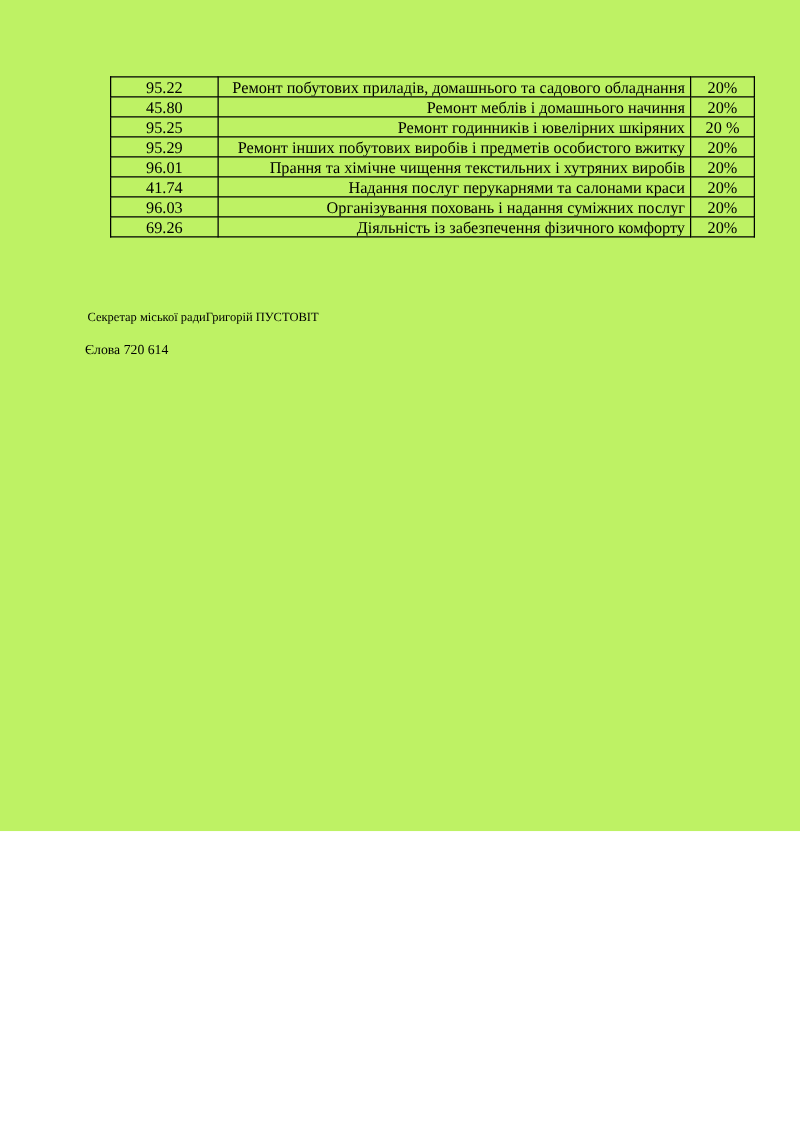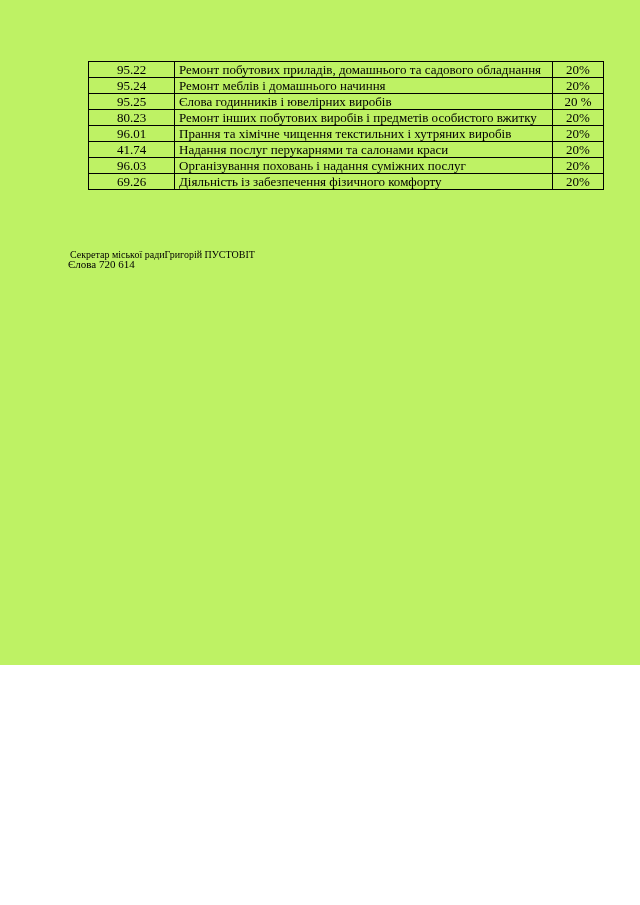--- a/index.html
+++ b/index.html
@@ -29,68 +29,68 @@
     border: 1px solid #000000;
     font-size: 13px;
     line-height: 14px;
     height: 16px;
     padding: 0 4px;
     white-space: nowrap;
     overflow: hidden;
     vertical-align: middle;
   }
   td.code  { width: 86px;  text-align: center; }
-  td.desc  { width: 378px; text-align: left; padding-left: 6px; }
+  td.desc  { width: 378px; text-align: right; padding-left: 6px; }
   td.rate  { width: 51px;  text-align: center; }
   .sig-row {
     position: absolute;
     left: 70px;
     top: 247px;
     width: 527px;
     display: flex;
     justify-content: flex-start;
     font-size: 10px;
     line-height: 16px;
   }
   .executor {
     position: absolute;
     left: 68px;
-    top: 258px;
+    top: 274px;
     font-size: 11px;
     line-height: 13px;
   }
 </style>
 </head>
 <body>
 
 <div class="page">
 
   <table class="rates-table">
     <tbody>
   <tr>
     <td class="code">95.22</td>
     <td class="desc">Ремонт побутових приладів, домашнього та садового обладнання</td>
     <td class="rate">20%</td>
   </tr>
 
 
   <tr>
-    <td class="code">95.24</td>
+    <td class="code">45.80</td>
     <td class="desc">Ремонт меблів і домашнього начиння</td>
     <td class="rate">20%</td>
   </tr>
 
   <tr>
     <td class="code">95.25</td>
-    <td class="desc">Єлова годинників і ювелірних виробів</td>
+    <td class="desc">Ремонт годинників і ювелірних шкіряних</td>
     <td class="rate">20 %</td>
   </tr>
 
   <tr>
-    <td class="code">80.23</td>
+    <td class="code">95.29</td>
     <td class="desc">Ремонт інших побутових виробів і предметів особистого вжитку</td>
     <td class="rate">20%</td>
   </tr>
 
   <tr>
     <td class="code">96.01</td>
     <td class="desc">Прання та хімічне чищення текстильних і хутряних виробів</td>
     <td class="rate">20%</td>
   </tr>
 

